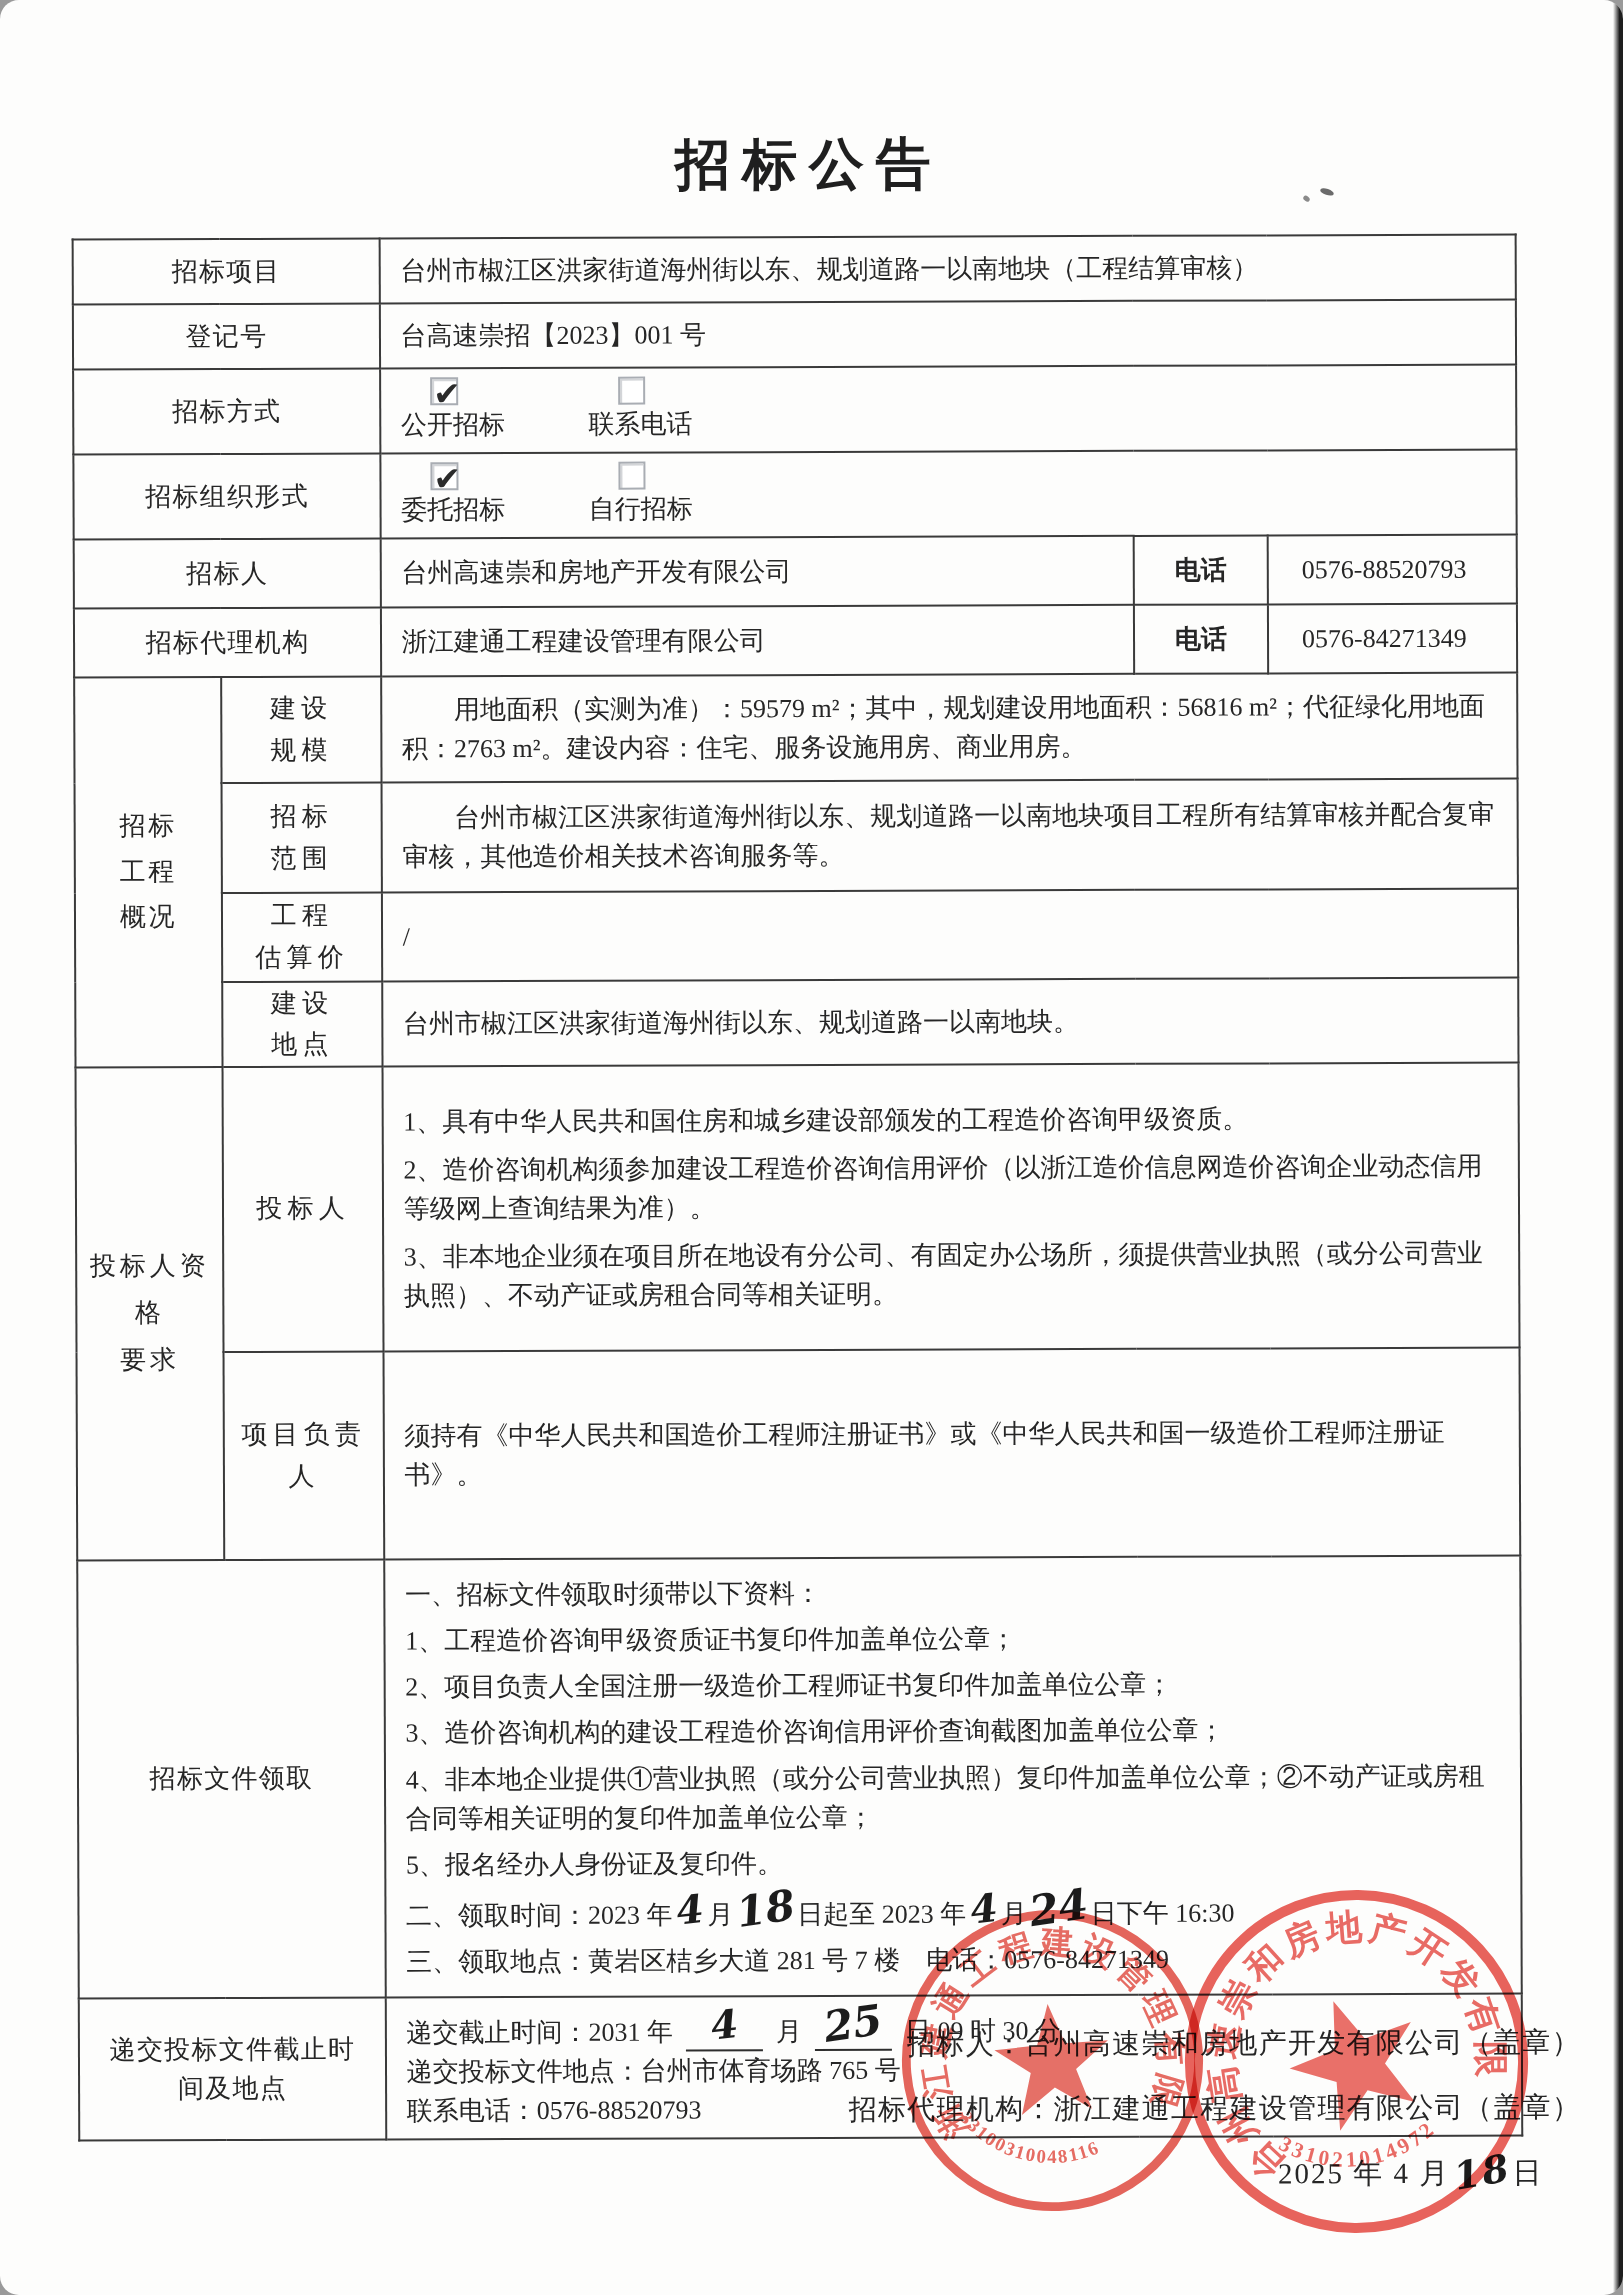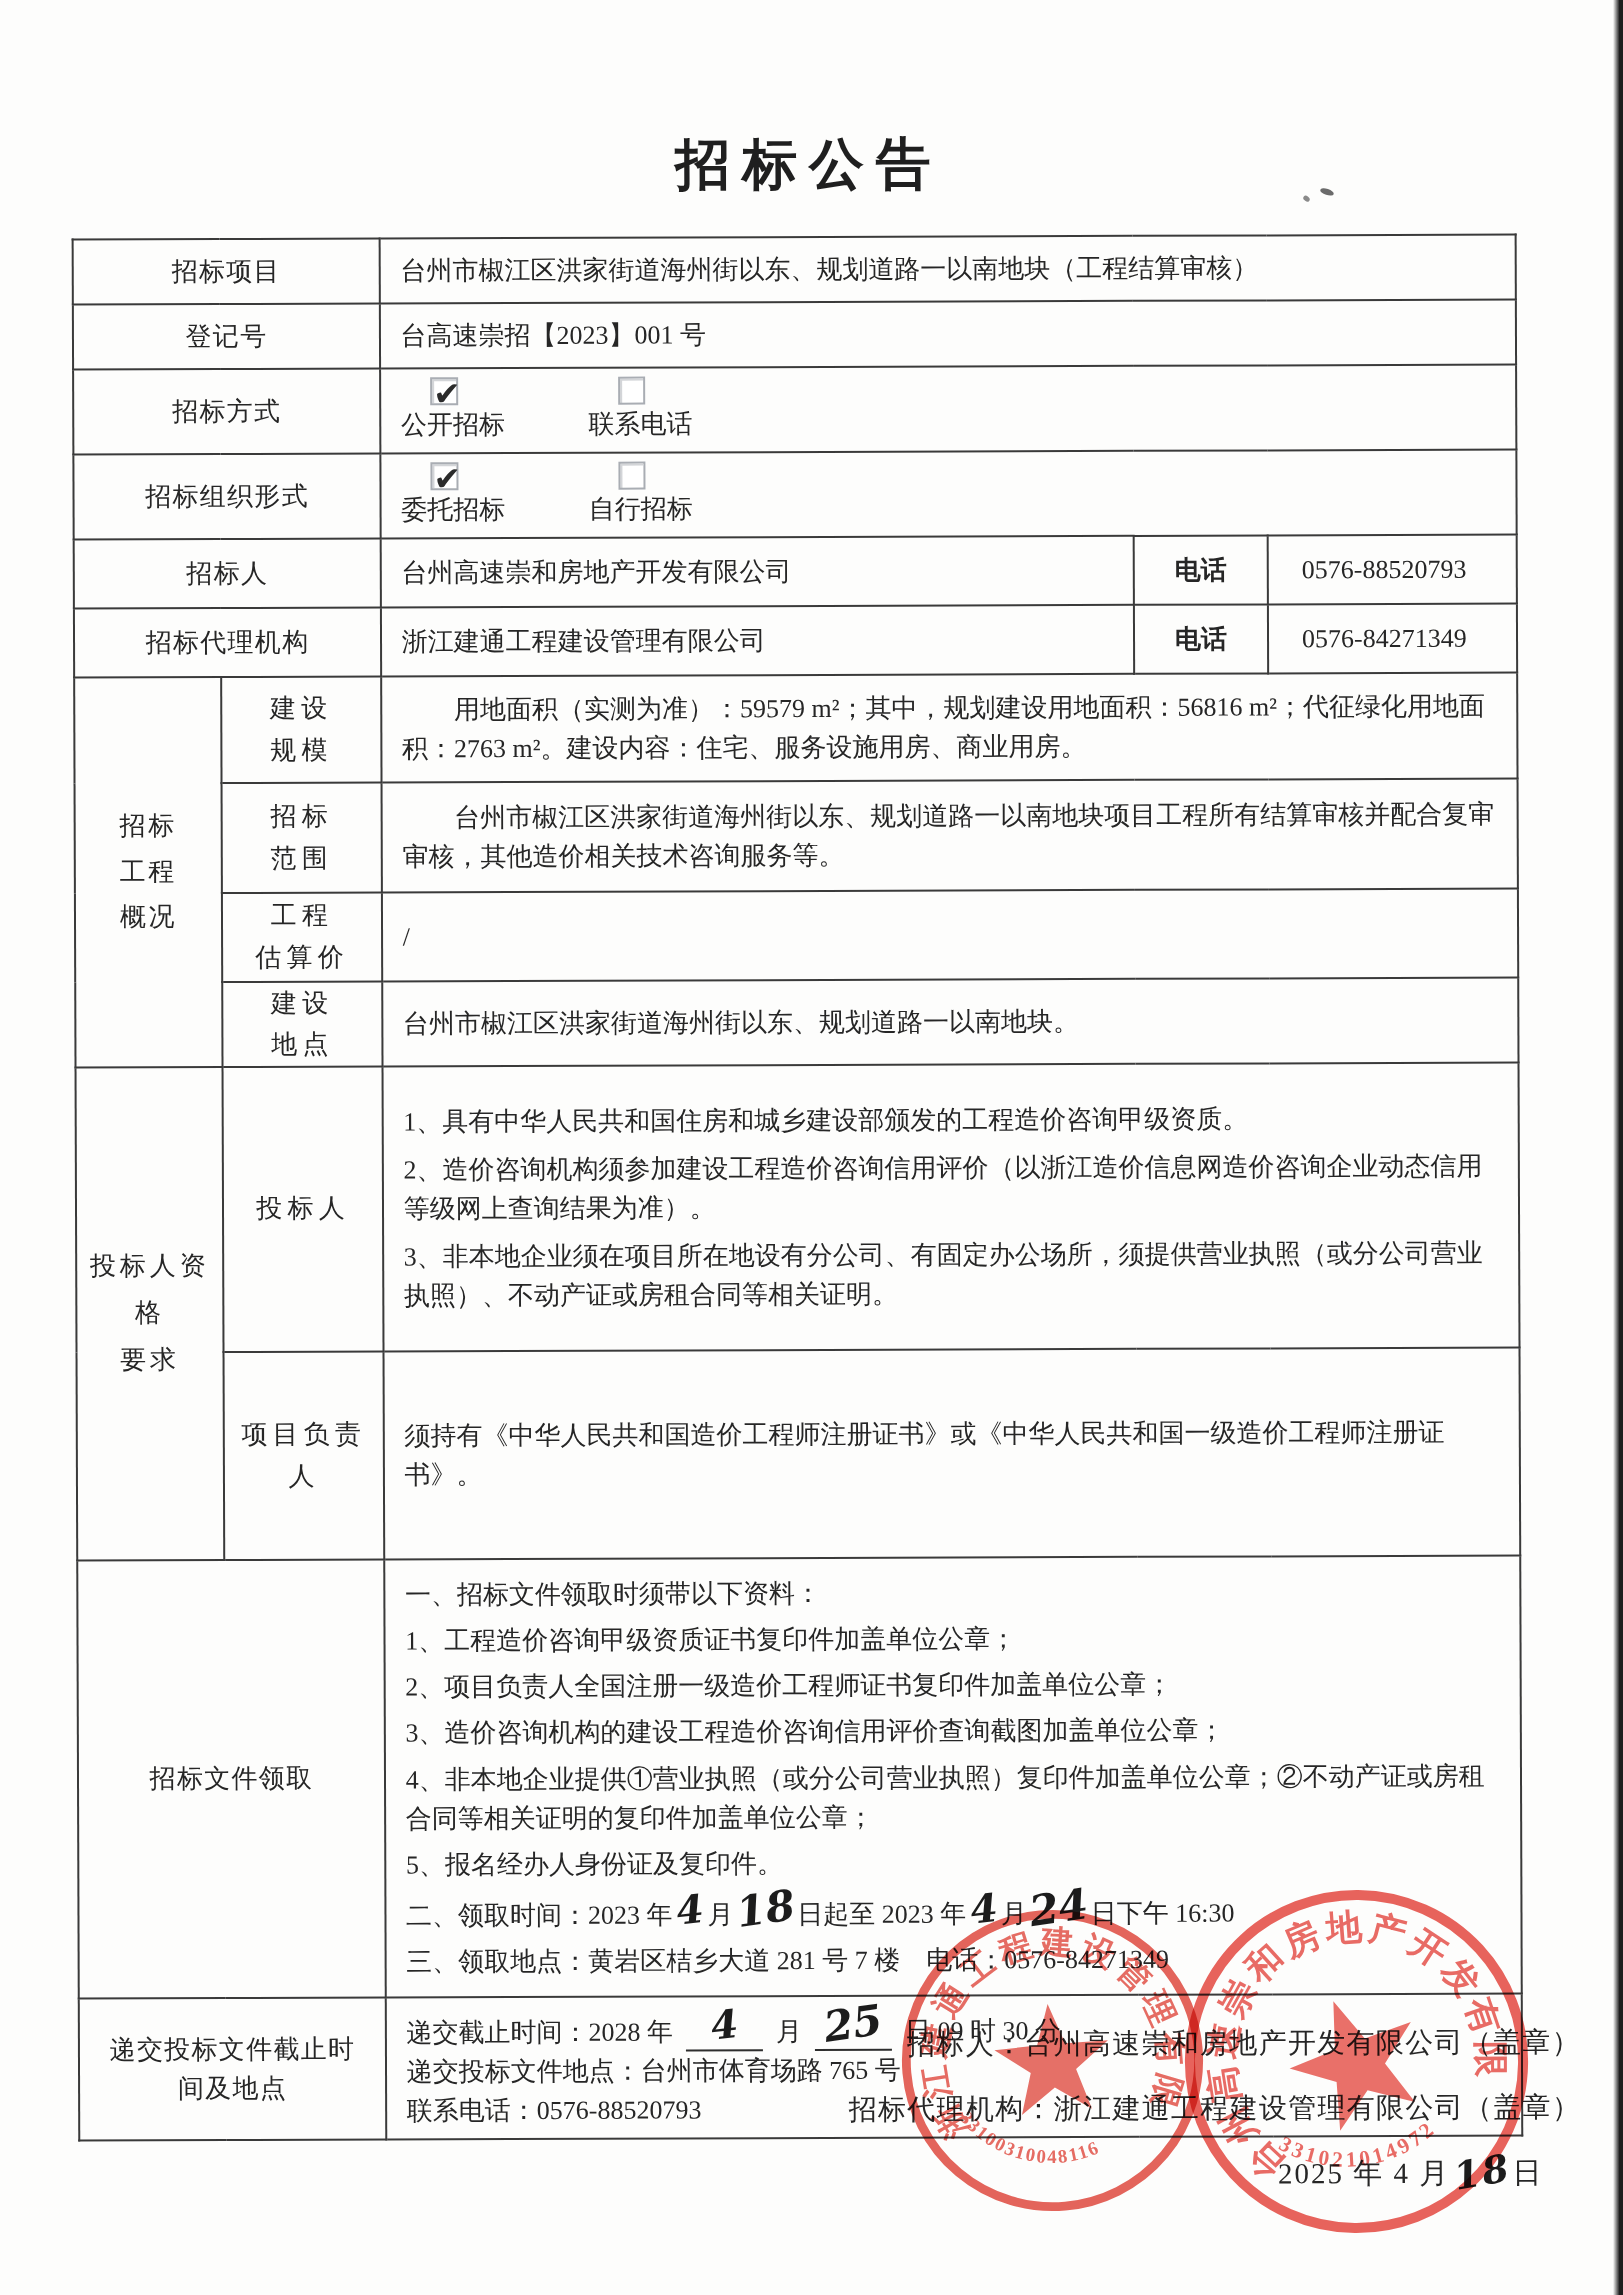--- a/index.html
+++ b/index.html
@@ -1,19 +1,20 @@
 <!DOCTYPE html>
 <html style="font-size:10.5px"><head>
 <meta charset="utf-8">
 <style>
   html,body{margin:0;padding:0;background:#9a9a9a;}
   .sheet{
     position:relative;width:1623px;height:2295px;margin:0 auto;
     background:#fdfdfc;overflow:hidden;color:#262626;
     font-family:"Liberation Serif","DejaVu Serif",serif;
+    border-radius:19px;
   }
   .doc{position:absolute;inset:0;transform:rotate(-0.2deg);transform-origin:50% 40%;}
   .title{
     position:absolute;top:128px;left:0;width:100%;margin:0;
     text-align:center;font-size:55px;font-weight:700;letter-spacing:11.8px;color:#1f1f1f;
   }
   table.form{
     position:absolute;top:236px;left:74px;width:1443px;
     border-collapse:collapse;table-layout:fixed;background:transparent;
   }
@@ -208,21 +209,21 @@
           </p>
           <p class="cline">三、领取地点：黄岩区桔乡大道 281 号 7 楼　电话：0576-84271349</p>
         </td>
       </tr>
 
       <tr style="height:134px">
         <td class="lab" colspan="2" style="white-space:pre-line">递交投标文件截止时
 间及地点</td>
         <td class="con" colspan="3">
           <p class="m0">
-            <span>递交截止时间：2028 年</span>
+            <span>递交截止时间：2031 年</span>
             <span class="blank"><span class="hw m">4</span></span>
             <span>月</span>
             <span class="blank"><span class="hw d">25</span></span>
             <span>日 09 时 30 分</span>
           </p>
           <p class="m0">递交投标文件地点：台州市体育场路 765 号</p>
           <p class="m0">联系电话：0576-88520793</p>
         </td>
       </tr>
     </tbody>

